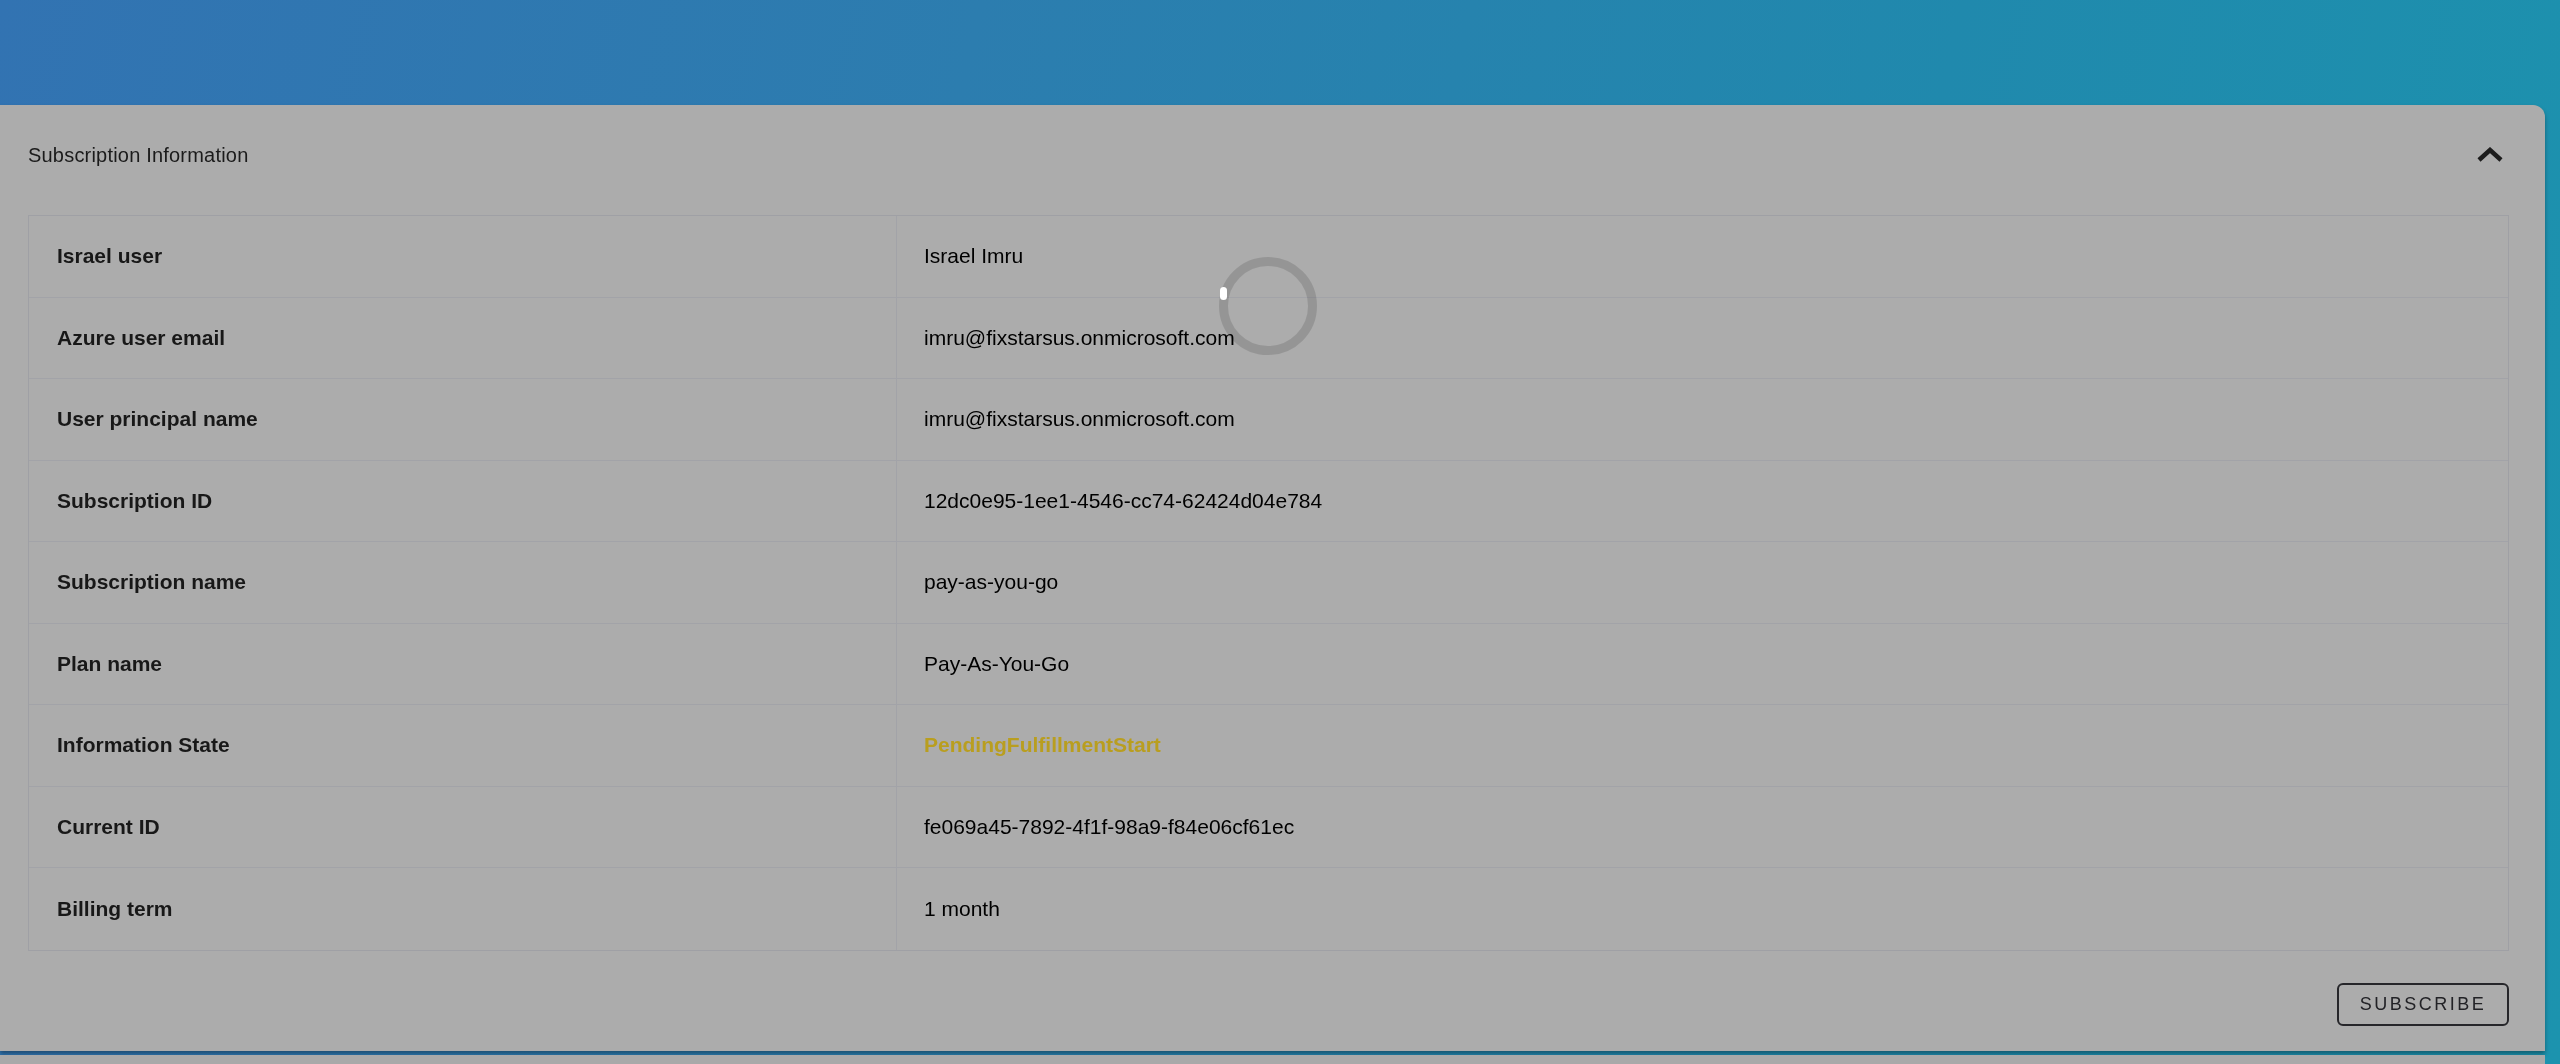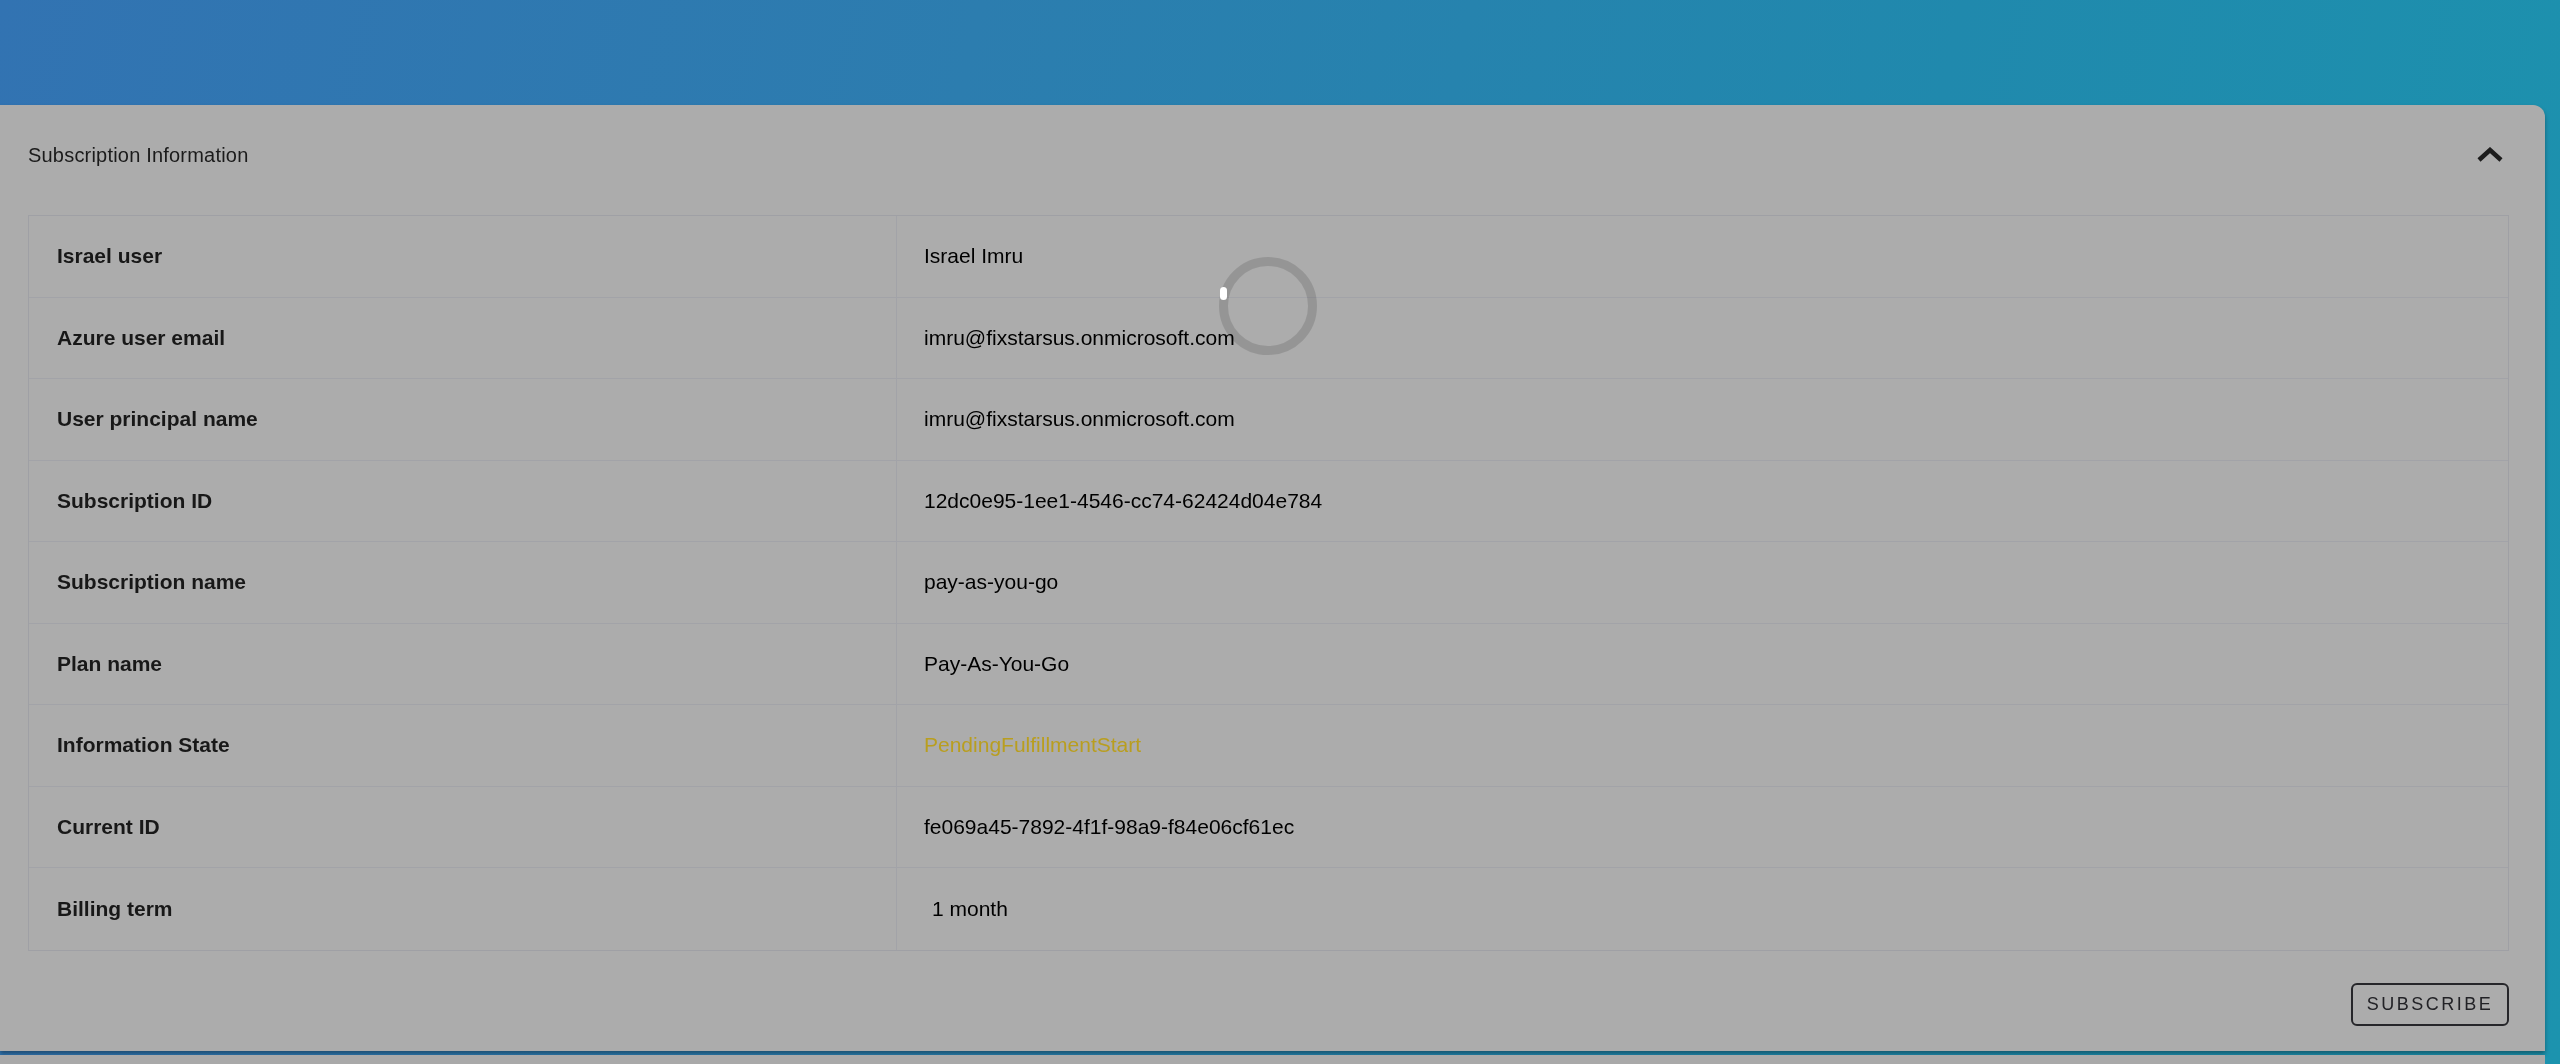--- a/index.html
+++ b/index.html
@@ -61,51 +61,51 @@
     border: 1px solid #9fa0a5;
     display: flex;
     flex-direction: column;
   }
   .row {
     display: flex;
     height: 81.5px;
     box-sizing: border-box;
     border-bottom: 1px solid #a2a3a8;
   }
-  .row:last-child { border-bottom: none; gap: 8px; }
+  .row:last-child { border-bottom: none; }
   .cell-label {
     flex: 0 0 868px;
     box-sizing: border-box;
     border-right: 1px solid #a2a3a8;
     display: flex;
     align-items: center;
     padding-left: 28px;
     font-weight: 700;
     font-size: 21px;
     color: #181818;
   }
   .cell-value {
     flex: 1;
     display: flex;
     align-items: center;
     padding-left: 27px;
     font-size: 21px;
     color: #000000;
   }
   .cell-value.gold {
-    font-weight: 400;
+    font-weight: 700;
     color: #b99e1f;
   }
 
   
   .subscribe-btn {
     position: absolute;
     top: 878px;
     right: 36px;
-    width: 158px;
+    width: 172px;
     height: 43px;
     background: transparent;
     border: 2px solid #26262a;
     border-radius: 6px;
     font-family: "Liberation Sans", sans-serif;
     font-size: 18px;
     letter-spacing: 2.5px;
     color: #222226;
     cursor: pointer;
     display: flex;

